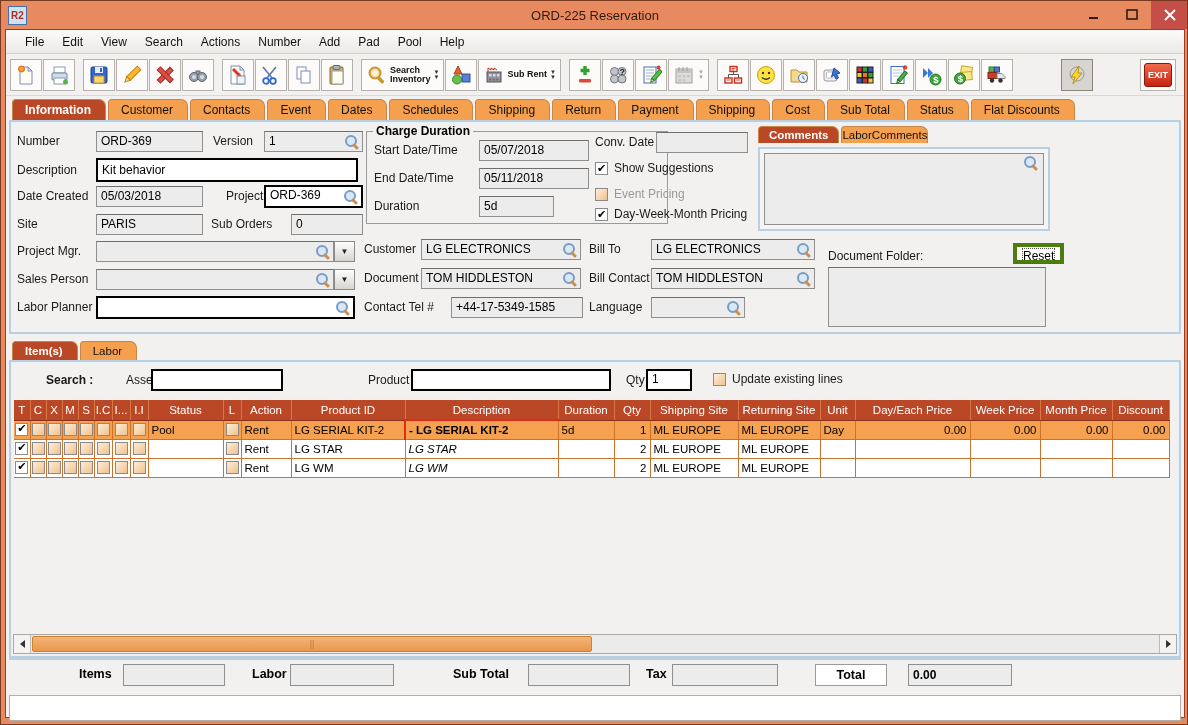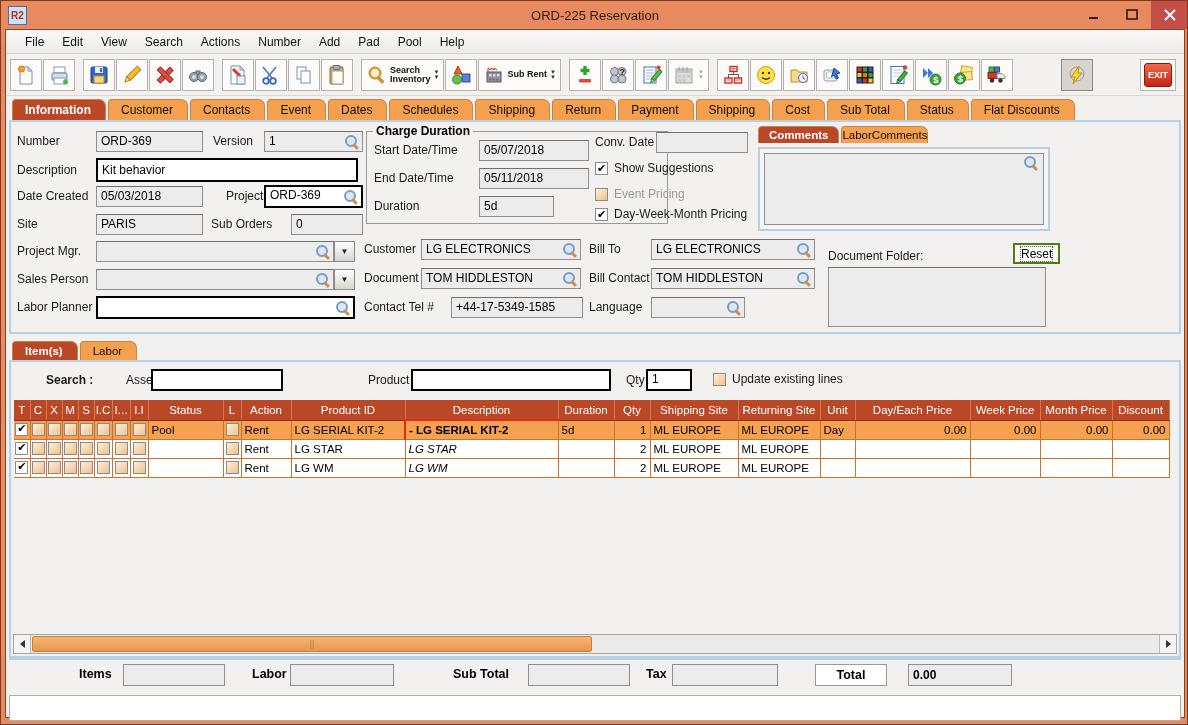--- a/index.html
+++ b/index.html
@@ -48,21 +48,21 @@
   .cb{display:inline-block;width:13px;height:13px;background:#fff;border:1px solid #8a8a8a;position:relative;vertical-align:middle}
   .cb.peach{background:linear-gradient(135deg,#fdeedc,#f2c18a)}
   .cb.checked::after{content:"✔";position:absolute;left:1px;top:-2px;font-size:11px;color:#000}
   .opt{position:absolute;font-size:12px;color:#1a1a1a;display:flex;align-items:center;gap:6px;line-height:15px}
   fieldset.cd{position:absolute;border:1px solid #9a9a9a;background:#f2f1ef;padding:0}
   fieldset.cd legend{font-size:12px;font-weight:bold;margin-left:6px;padding:0 3px;color:#000}
   
   .ctab{position:absolute;display:flex}
   .cbox-outer{position:absolute;border:2px solid #b9cfe2;background:#f6f5f4}
   .cbox{position:absolute;left:4px;top:4px;right:4px;bottom:4px;background:#ececec;border:1px solid #8f8f8f}
-  .reset-btn{position:absolute;height:21px;background:#fff;border:2px solid #4d7c0f;font-size:12px;padding:0 6px;line-height:19px}
+  .reset-btn{position:absolute;height:21px;background:#fff;border:4px solid #4d7c0f;font-size:12px;padding:0 6px;line-height:19px}
   .reset-inner{outline:1px dotted #555}
   
   table.grid{border-collapse:collapse;table-layout:fixed;position:absolute;left:3px;top:38px;background:#fff}
   table.grid th{background:#BA4827;color:#fff;font-weight:normal;font-size:11.5px;height:20px;border-right:1px solid #d87848;border-bottom:1px solid #8a3018;overflow:hidden;white-space:nowrap;padding:0 1px}
   table.grid td{height:19px;border-right:1px solid #c9732e;border-bottom:1px solid #c9732e;font-size:11.5px;padding:0 3px;overflow:hidden;white-space:nowrap;background:#fff;color:#000}
   table.grid td.ck{padding:0;text-align:center}
   tr.sel td{background:#F6A150}
   td.num{text-align:right}
   td.desc-sel{border:2px solid #e02a1a;font-weight:bold}
   td.ital{font-style:italic}

